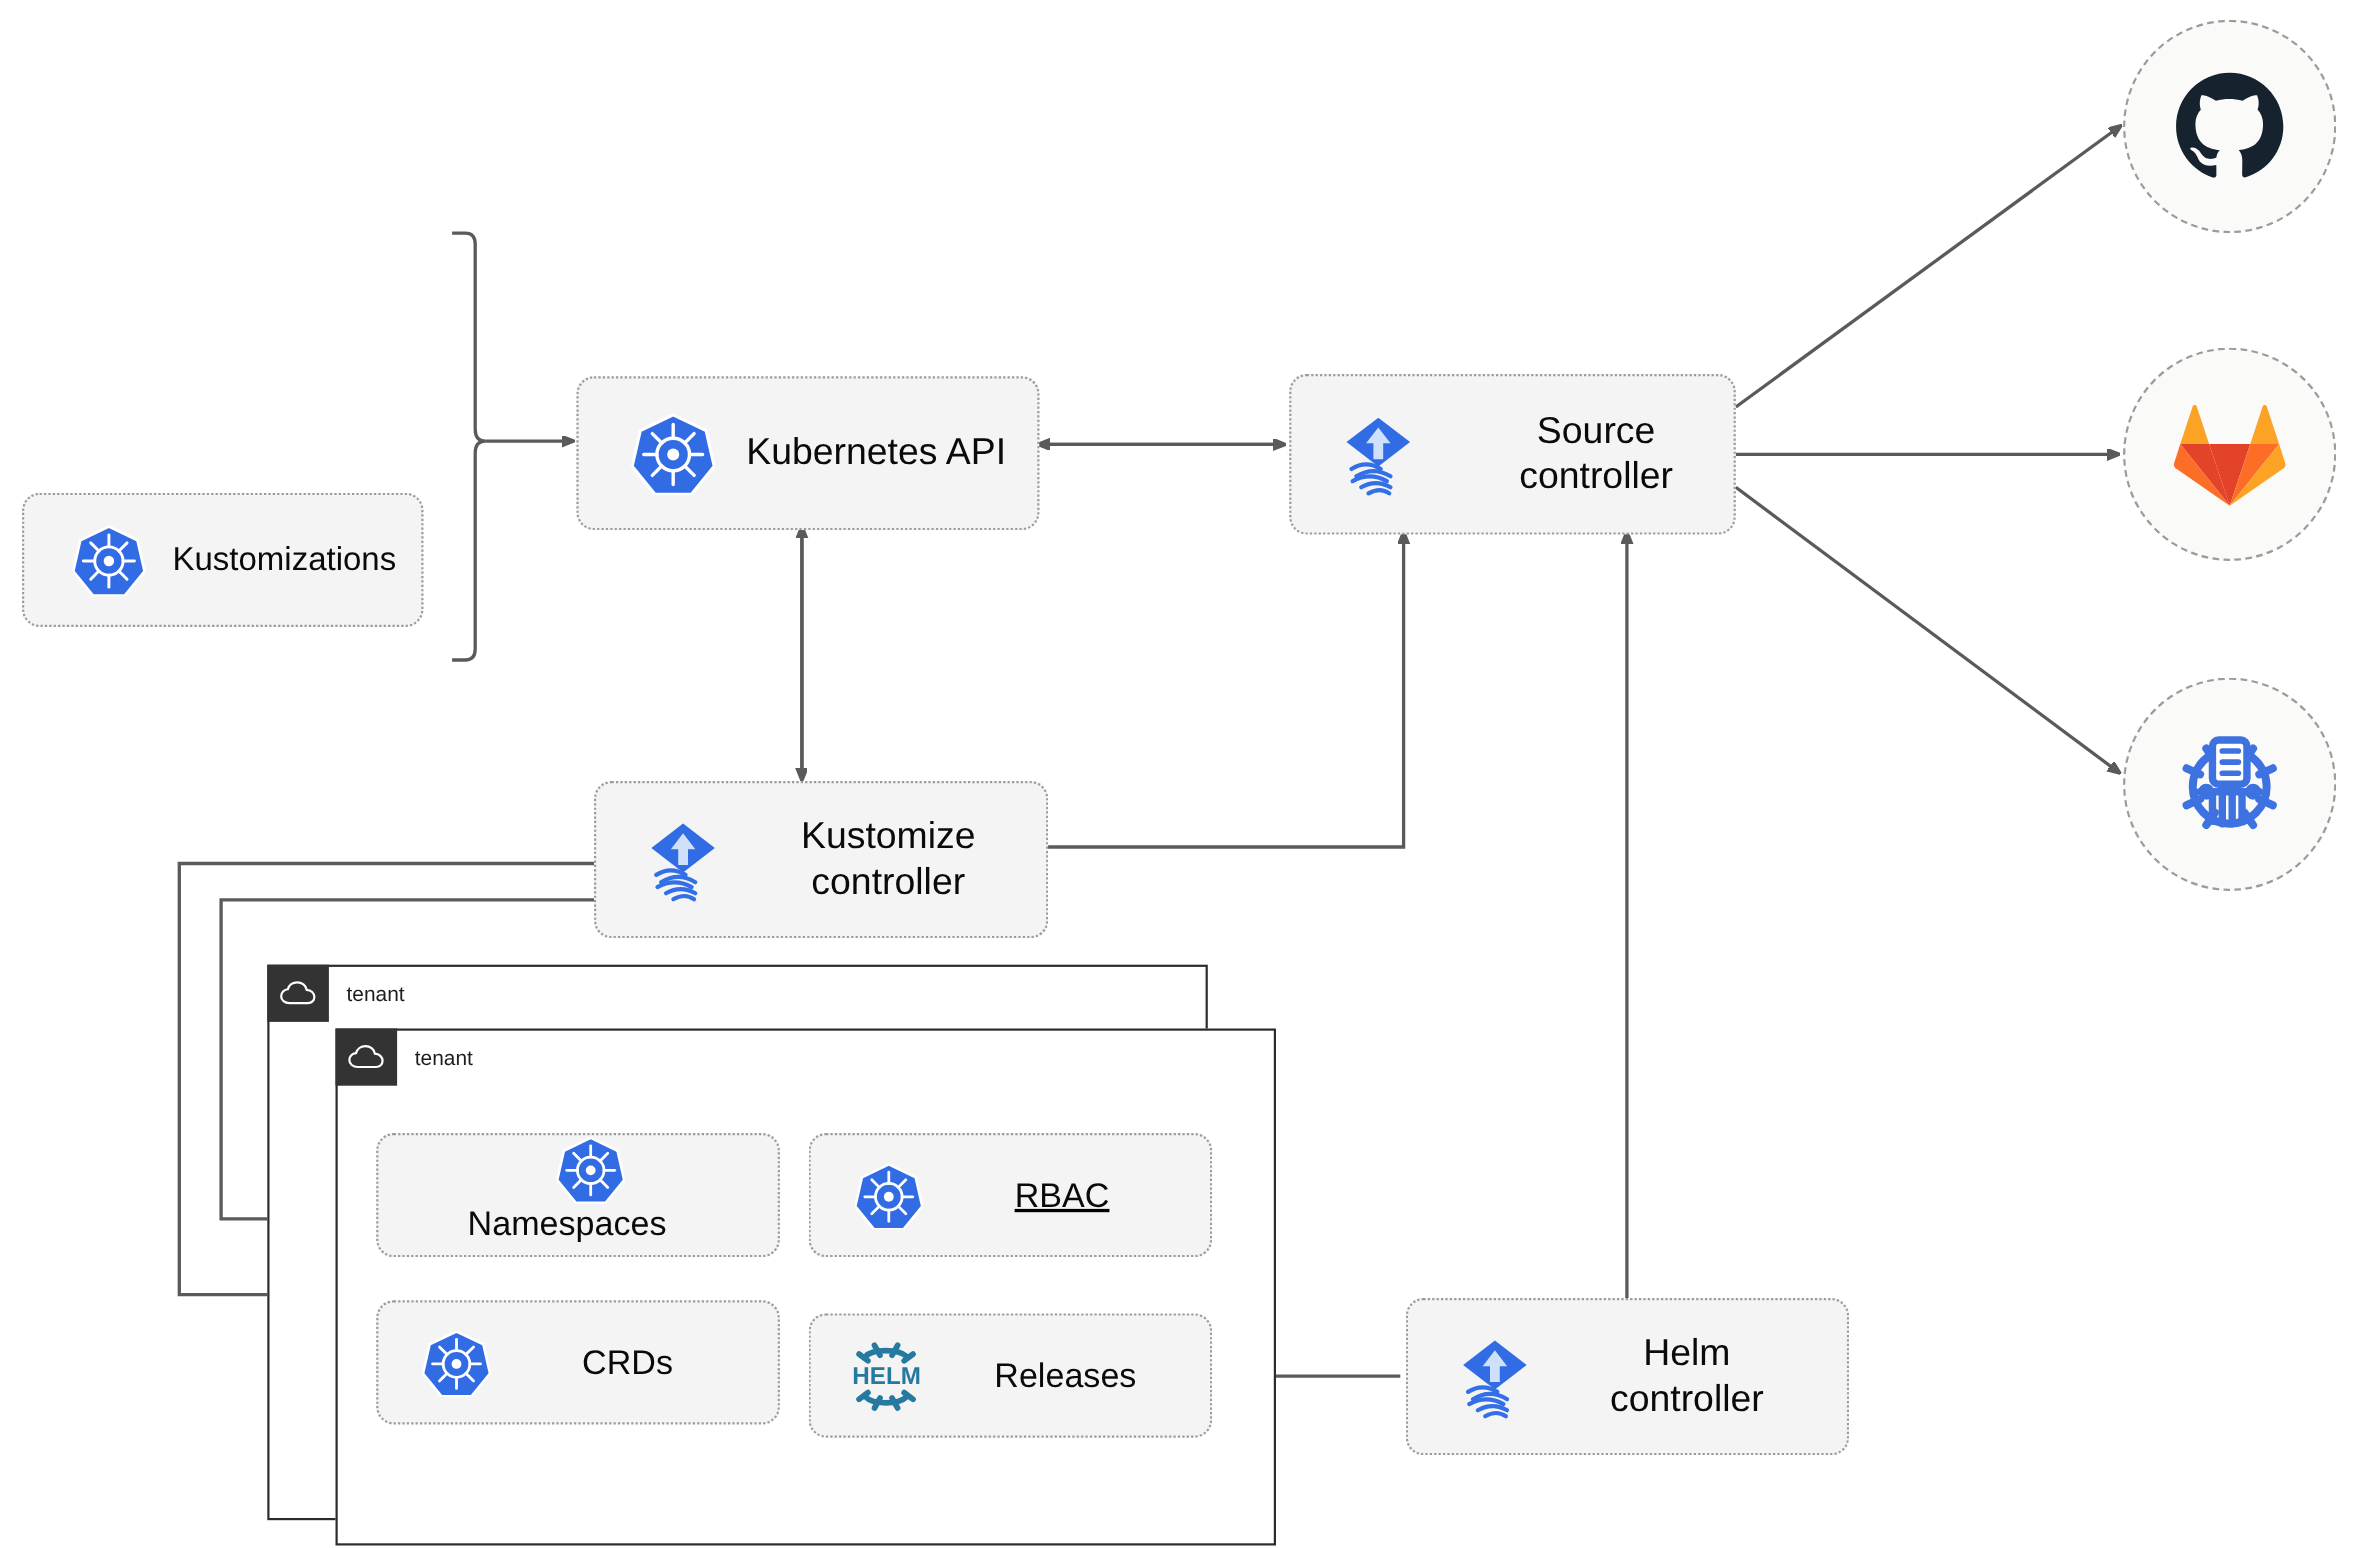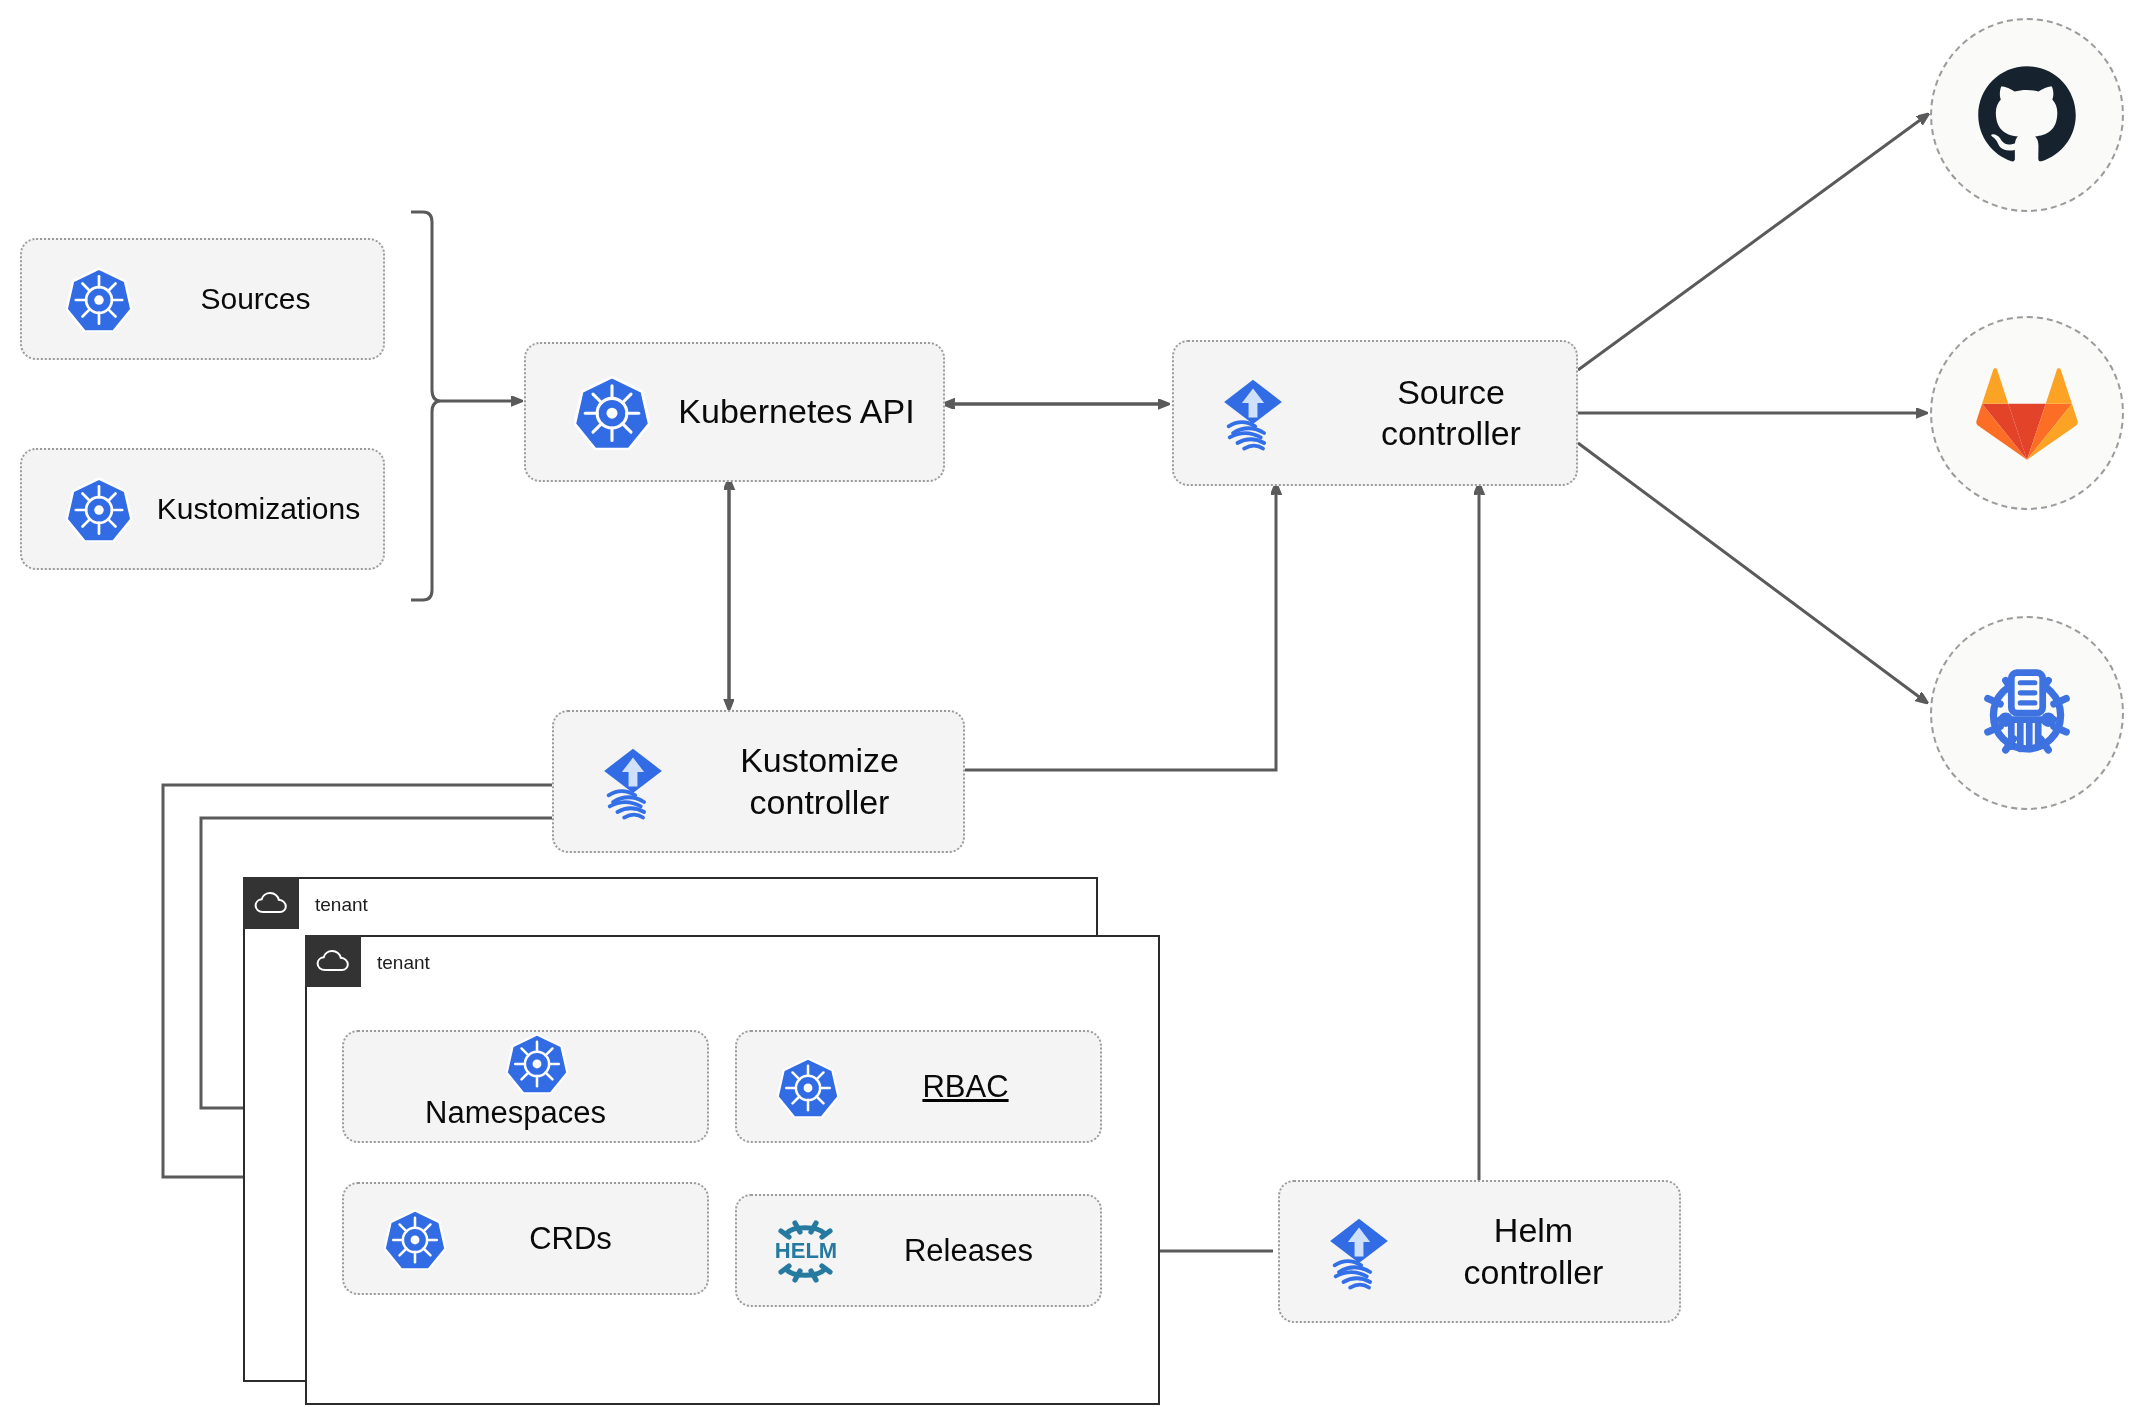--- a/index.html
+++ b/index.html
@@ -112,40 +112,20 @@
 
   <div class="tenant" style="left:305px;top:935px;width:855px;height:470px;">
     <div class="tenant-tab">
       <svg width="34" height="24" viewBox="0 0 34 24">
         <path d="M9.2,21 C4.8,21 1.6,18.2 1.6,14.6 C1.6,11.3 4.2,8.6 7.7,8.3 C8.6,4.6 12.1,2 16.2,2 C20.5,2 24.1,4.9 24.8,8.8 C28.7,9 31.8,11.9 31.8,15.4 C31.8,18.5 29.3,21 26,21 Z" fill="none" stroke="#ffffff" stroke-width="2"></path>
     </svg>
     </div>
     <div class="tenant-title" style="left:70px;">tenant</div>
   </div>
 
-  <div class="card" style="left:20px;top:238px;width:365px;height:122px;">
-    <div class="ico" style="width:110px;padding-left:22px;">
-      <svg width="66" height="66" viewBox="0 0 64 64">
-        <path d="M32 2.6 L57.2 14.7 L63.4 42 L46 63.4 L18 63.4 L0.6 42 L6.8 14.7 Z" fill="#326ce5" stroke="#ffffff" stroke-width="2.4"></path>
-        <g fill="none" stroke="#ffffff" stroke-width="2.6" stroke-linecap="round">
-          <circle cx="32" cy="33" r="12.5"></circle>
-          <line x1="32" y1="10" x2="32" y2="20.5"></line>
-          <line x1="32" y1="45.5" x2="32" y2="56"></line>
-          <line x1="9.5" y1="33" x2="19.5" y2="33"></line>
-          <line x1="44.5" y1="33" x2="54.5" y2="33"></line>
-          <line x1="16" y1="17" x2="23.2" y2="24.2"></line>
-          <line x1="40.8" y1="41.8" x2="48" y2="49"></line>
-          <line x1="48" y1="17" x2="40.8" y2="24.2"></line>
-          <line x1="23.2" y1="41.8" x2="16" y2="49"></line>
-        </g>
-        <circle cx="32" cy="33" r="4.6" fill="#ffffff"></circle>
-      </svg>
-    </div>
-    <div class="lbl" style="font-size:30px;padding-right:26px;">Sources</div>
-  </div>
 
   <div class="card" style="left:20px;top:448px;width:365px;height:122px;">
     <div class="ico" style="width:110px;padding-left:22px;">
       <svg width="66" height="66" viewBox="0 0 64 64">
         <path d="M32 2.6 L57.2 14.7 L63.4 42 L46 63.4 L18 63.4 L0.6 42 L6.8 14.7 Z" fill="#326ce5" stroke="#ffffff" stroke-width="2.4"></path>
         <g fill="none" stroke="#ffffff" stroke-width="2.6" stroke-linecap="round">
           <circle cx="32" cy="33" r="12.5"></circle>
           <line x1="32" y1="10" x2="32" y2="20.5"></line>
             <line x1="32" y1="45.5" x2="32" y2="56"></line>
           <line x1="9.5" y1="33" x2="19.5" y2="33"></line>
@@ -193,21 +173,21 @@
           <path d="M15 58 C24 53, 34 53, 43 58"></path>
           <path d="M22 63 C30 58.5, 38 58.5, 46 63"></path>
           <path d="M28 68 C34 64.5, 40 64.5, 45 68"></path>
         </g>
       </svg>
     </div>
     <div class="lbl" style="font-size:34px;padding-right:22px;">Source
 controller</div>
   </div>
 
-  <div class="card" style="left:552px;top:710px;width:413px;height:143px;justify-content:space-between;">
+  <div class="card" style="left:540px;top:710px;width:413px;height:143px;justify-content:space-between;">
     <div class="ico" style="width:118px;padding-left:20px;">
       <svg width="80" height="80" viewBox="0 0 72 72">
         <path d="M36 6 L62 26 L36 46 L10 26 Z" fill="#326ce5"></path>
         <path d="M36 14 L46 27 L40 27 L40 40 L32 40 L32 27 L26 27 Z" fill="#cfe0fb"></path>
         <g fill="none" stroke="#3370e8" stroke-width="3.4" stroke-linecap="round">
           <path d="M14 48 C22 43, 30 43, 38 48"></path>
           <path d="M18 54 C27 48.5, 37 48.5, 46 54"></path>
           <path d="M15 58 C24 53, 34 53, 43 58"></path>
           <path d="M22 63 C30 58.5, 38 58.5, 46 63"></path>
           <path d="M28 68 C34 64.5, 40 64.5, 45 68"></path>

